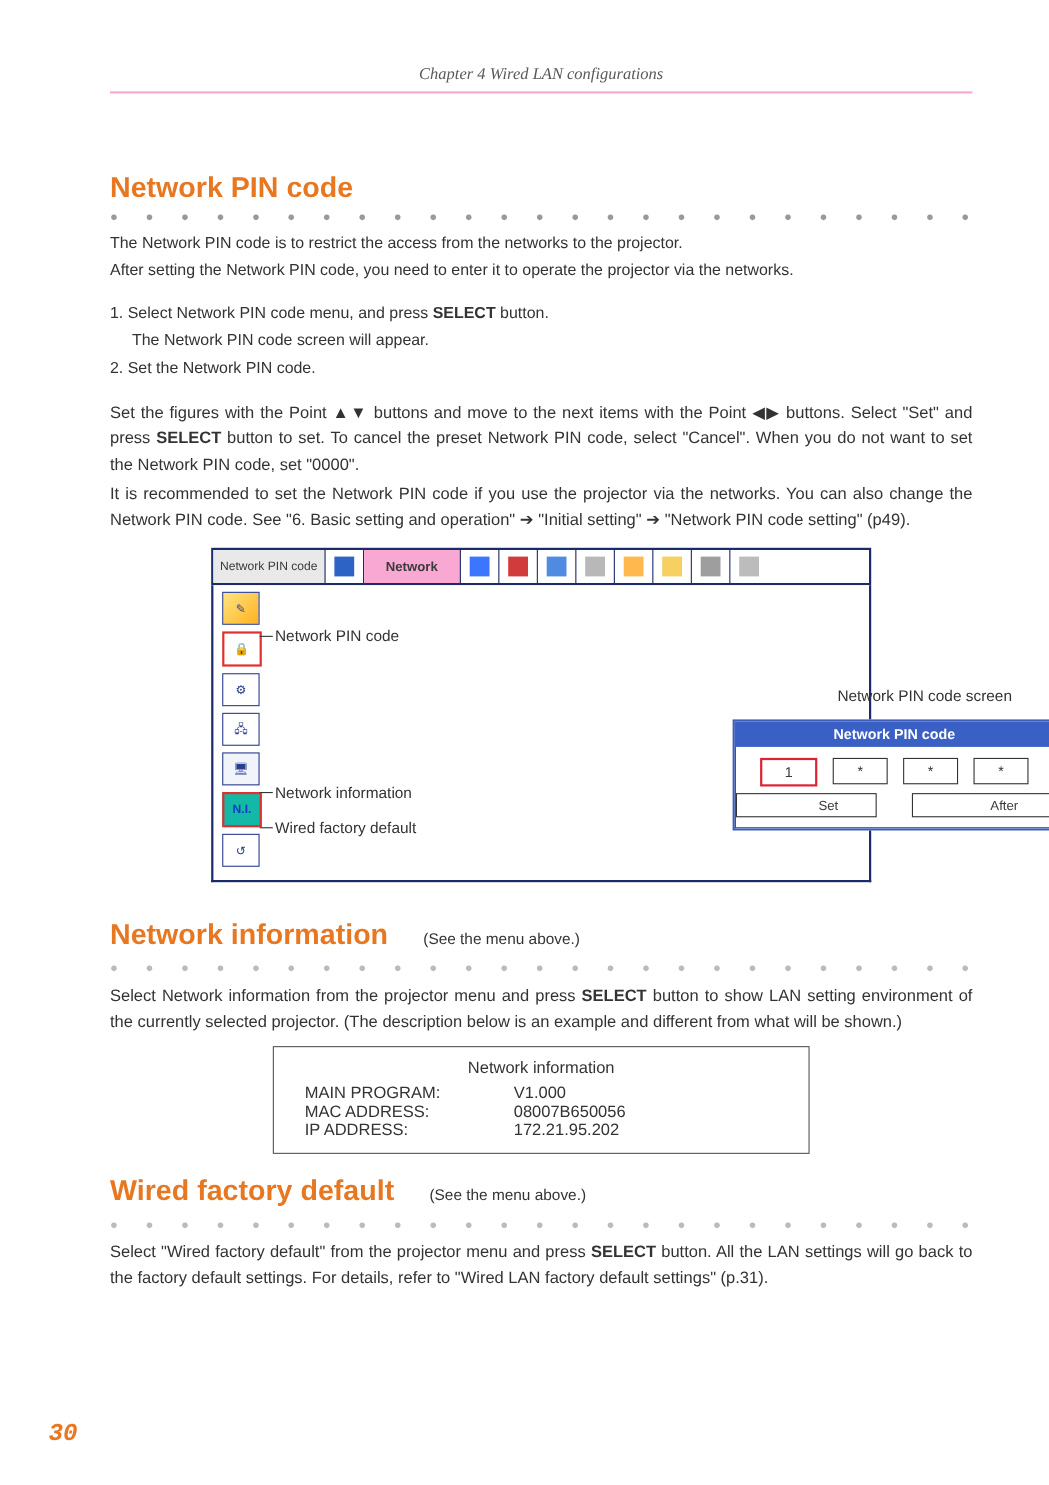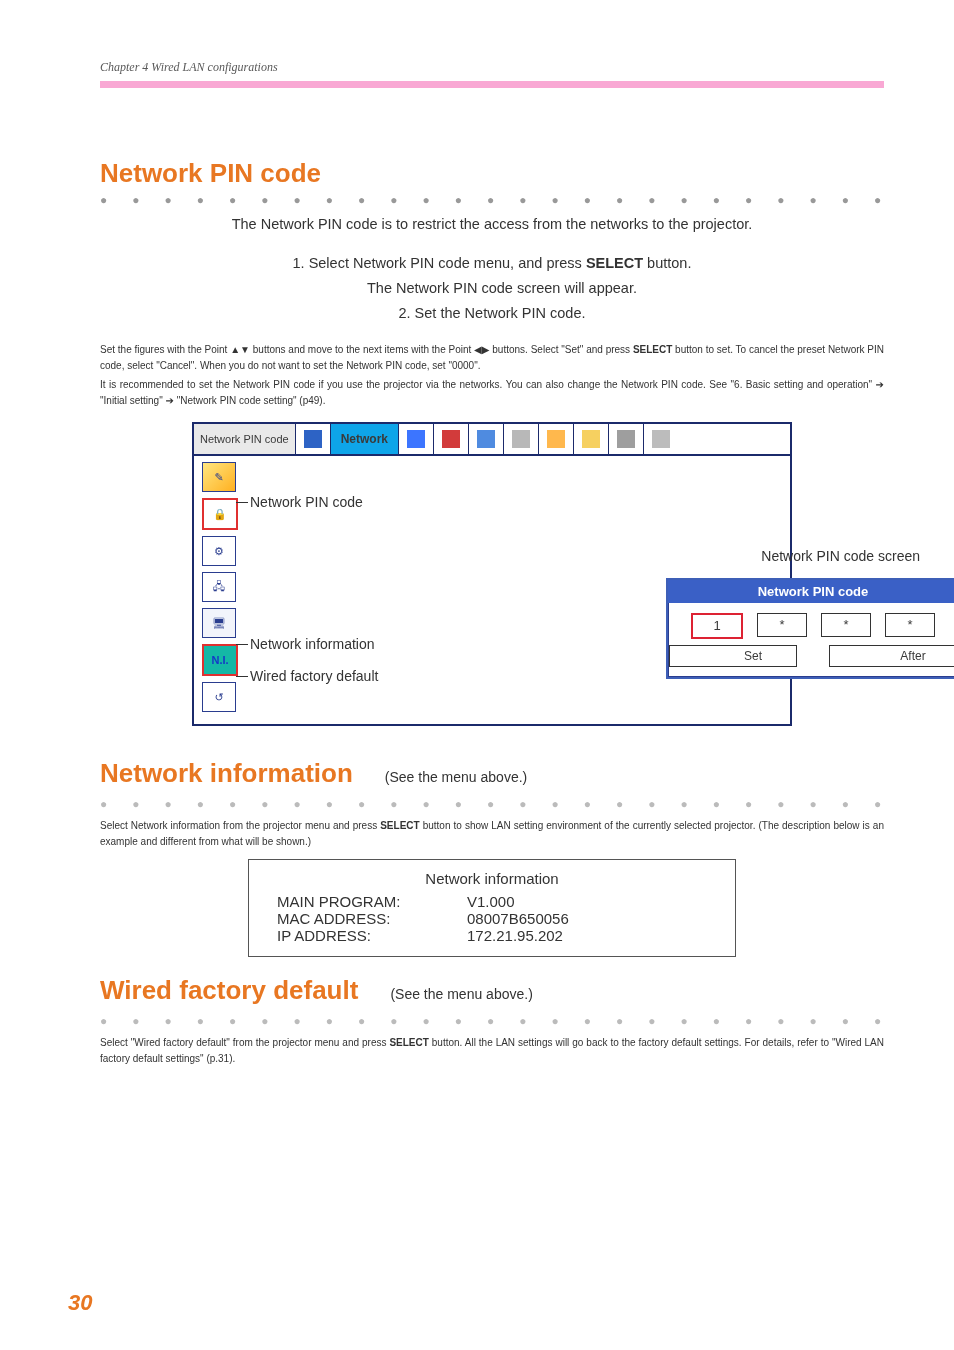--- a/index.html
+++ b/index.html
@@ -9,25 +9,26 @@
     color: #3a3a3a;
     background: #fff;
     width: 954px;
   }
   .page {
     padding: 60px 70px 40px 100px;
     box-sizing: border-box;
   }
   .chapter-head {
     font-style: italic;
-    font-size: 12px;
+    font-size: 15px;
     color: #595959;
-    border-bottom: 7px solid #f9a8d4;
+    border-bottom: 2px solid #f9a8d4;
     padding-bottom: 6px;
     margin-bottom: 70px;
+    text-align: center;
   }
   h2.orange {
     color: #e87722;
     font-family: "Segoe UI", Arial, sans-serif;
     font-weight: 700;
     font-size: 26px;
     margin: 0 0 4px 0;
   }
   h2.orange.inline {
     display: inline-block;
@@ -46,25 +47,24 @@
     color:#bbb;
     letter-spacing: 11px;
     margin-top:4px;
   }
   .para, .list-item {
     font-family: "Segoe UI", Arial, sans-serif;
     font-size: 14.5px;
     line-height: 1.45;
     color: #333;
     margin: 0 0 4px 0;
-    text-align: center;
   }
   .jpara {
     font-family: "Segoe UI", Arial, sans-serif;
-    font-size: 10px;
+    font-size: 15px;
     line-height: 1.55;
     color: #333;
     margin: 0 0 4px 0;
     text-align: justify;
   }
   .indent {
     margin-left: 20px;
   }
   .block-gap { height: 14px; }
   .tri { font-family: Arial, sans-serif; }
@@ -81,21 +81,21 @@
     border:2px solid #1b2a6b;
     height:30px;
     background:#fff;
   }
   .chip {
     border-right:1px solid #1b2a6b;
     display:flex; align-items:center; justify-content:center;
   }
   .chip.label { background:#e9e9e9; font: 11px Arial; padding:0 6px; white-space:nowrap;}
   .chip.icon { width:34px; }
-  .chip.nw { background:#0ea5e9; font:bold 12px Arial; padding:0 10px;}
+  .chip.nw { background:#f9a8d4; font:bold 12px Arial; padding:0 20px;}
   .glyph { width:18px; height:18px; }
   .box-blue{background:#2d63c5;}
   .nav-left{background:#3c75ff;}
   .nav-mg{background:#d23b3b;}
   .nav-ye{background:#4f8be0;}
   .nav-ctrl{background:#b8b8b8;}
   .nav-s{background:#ffb84d;}
   .nav-p{background:#f6d060;}
   .nav-bk{background:#9e9e9e;}
   .nav-exit{background:#bcbcbc;}
@@ -184,41 +184,41 @@
   .infobox .title { text-align:center; margin-bottom:6px;}
   .infobox .row { display:flex; }
   .infobox .row .k { width: 190px; text-transform:uppercase;}
   .infobox .row .v { }
 
   .pagenum {
     color:#e87722;
     font-style: italic;
     font-weight: bold;
     font-size: 22px;
-    font-family: Liberation Sans, sans-serif;
+    font-family: Liberation Mono, monospace;
     position: absolute;
     left: 44px;
     bottom: 34px;
-    margin-left: 24px;
   }
   .page-wrap { position:relative; width:954px; height:1350px; }
   b { font-weight:700; }
 </style>
 </head>
 <body>
 
 <div class="page-wrap">
 <div class="page">
 
   <div class="chapter-head">Chapter 4 Wired LAN configurations</div>
 
   <h2 class="orange">Network PIN code</h2>
   <div class="dot-rule">● ● ● ● ● ● ● ● ● ● ● ● ● ● ● ● ● ● ● ● ● ● ● ● ● ● ● ● ● ● ● ● ● ● ● ● ● ● ● ● ● ●</div>
 
   <p class="para">The Network PIN code is to restrict the access from the networks to the projector.</p>
+  <p class="para">After setting the Network PIN code, you need to enter it to operate the projector via the networks.</p>
   <div class="block-gap"></div>
 
   <p class="list-item">
     <span>1. Select Network PIN code menu, and press </span><b>SELECT</b><span> button.</span>
   </p>
   <p class="list-item indent">The Network PIN code screen will appear.</p>
   <p class="list-item">2. Set the Network PIN code.</p>
 
   <div class="block-gap"></div>
 

